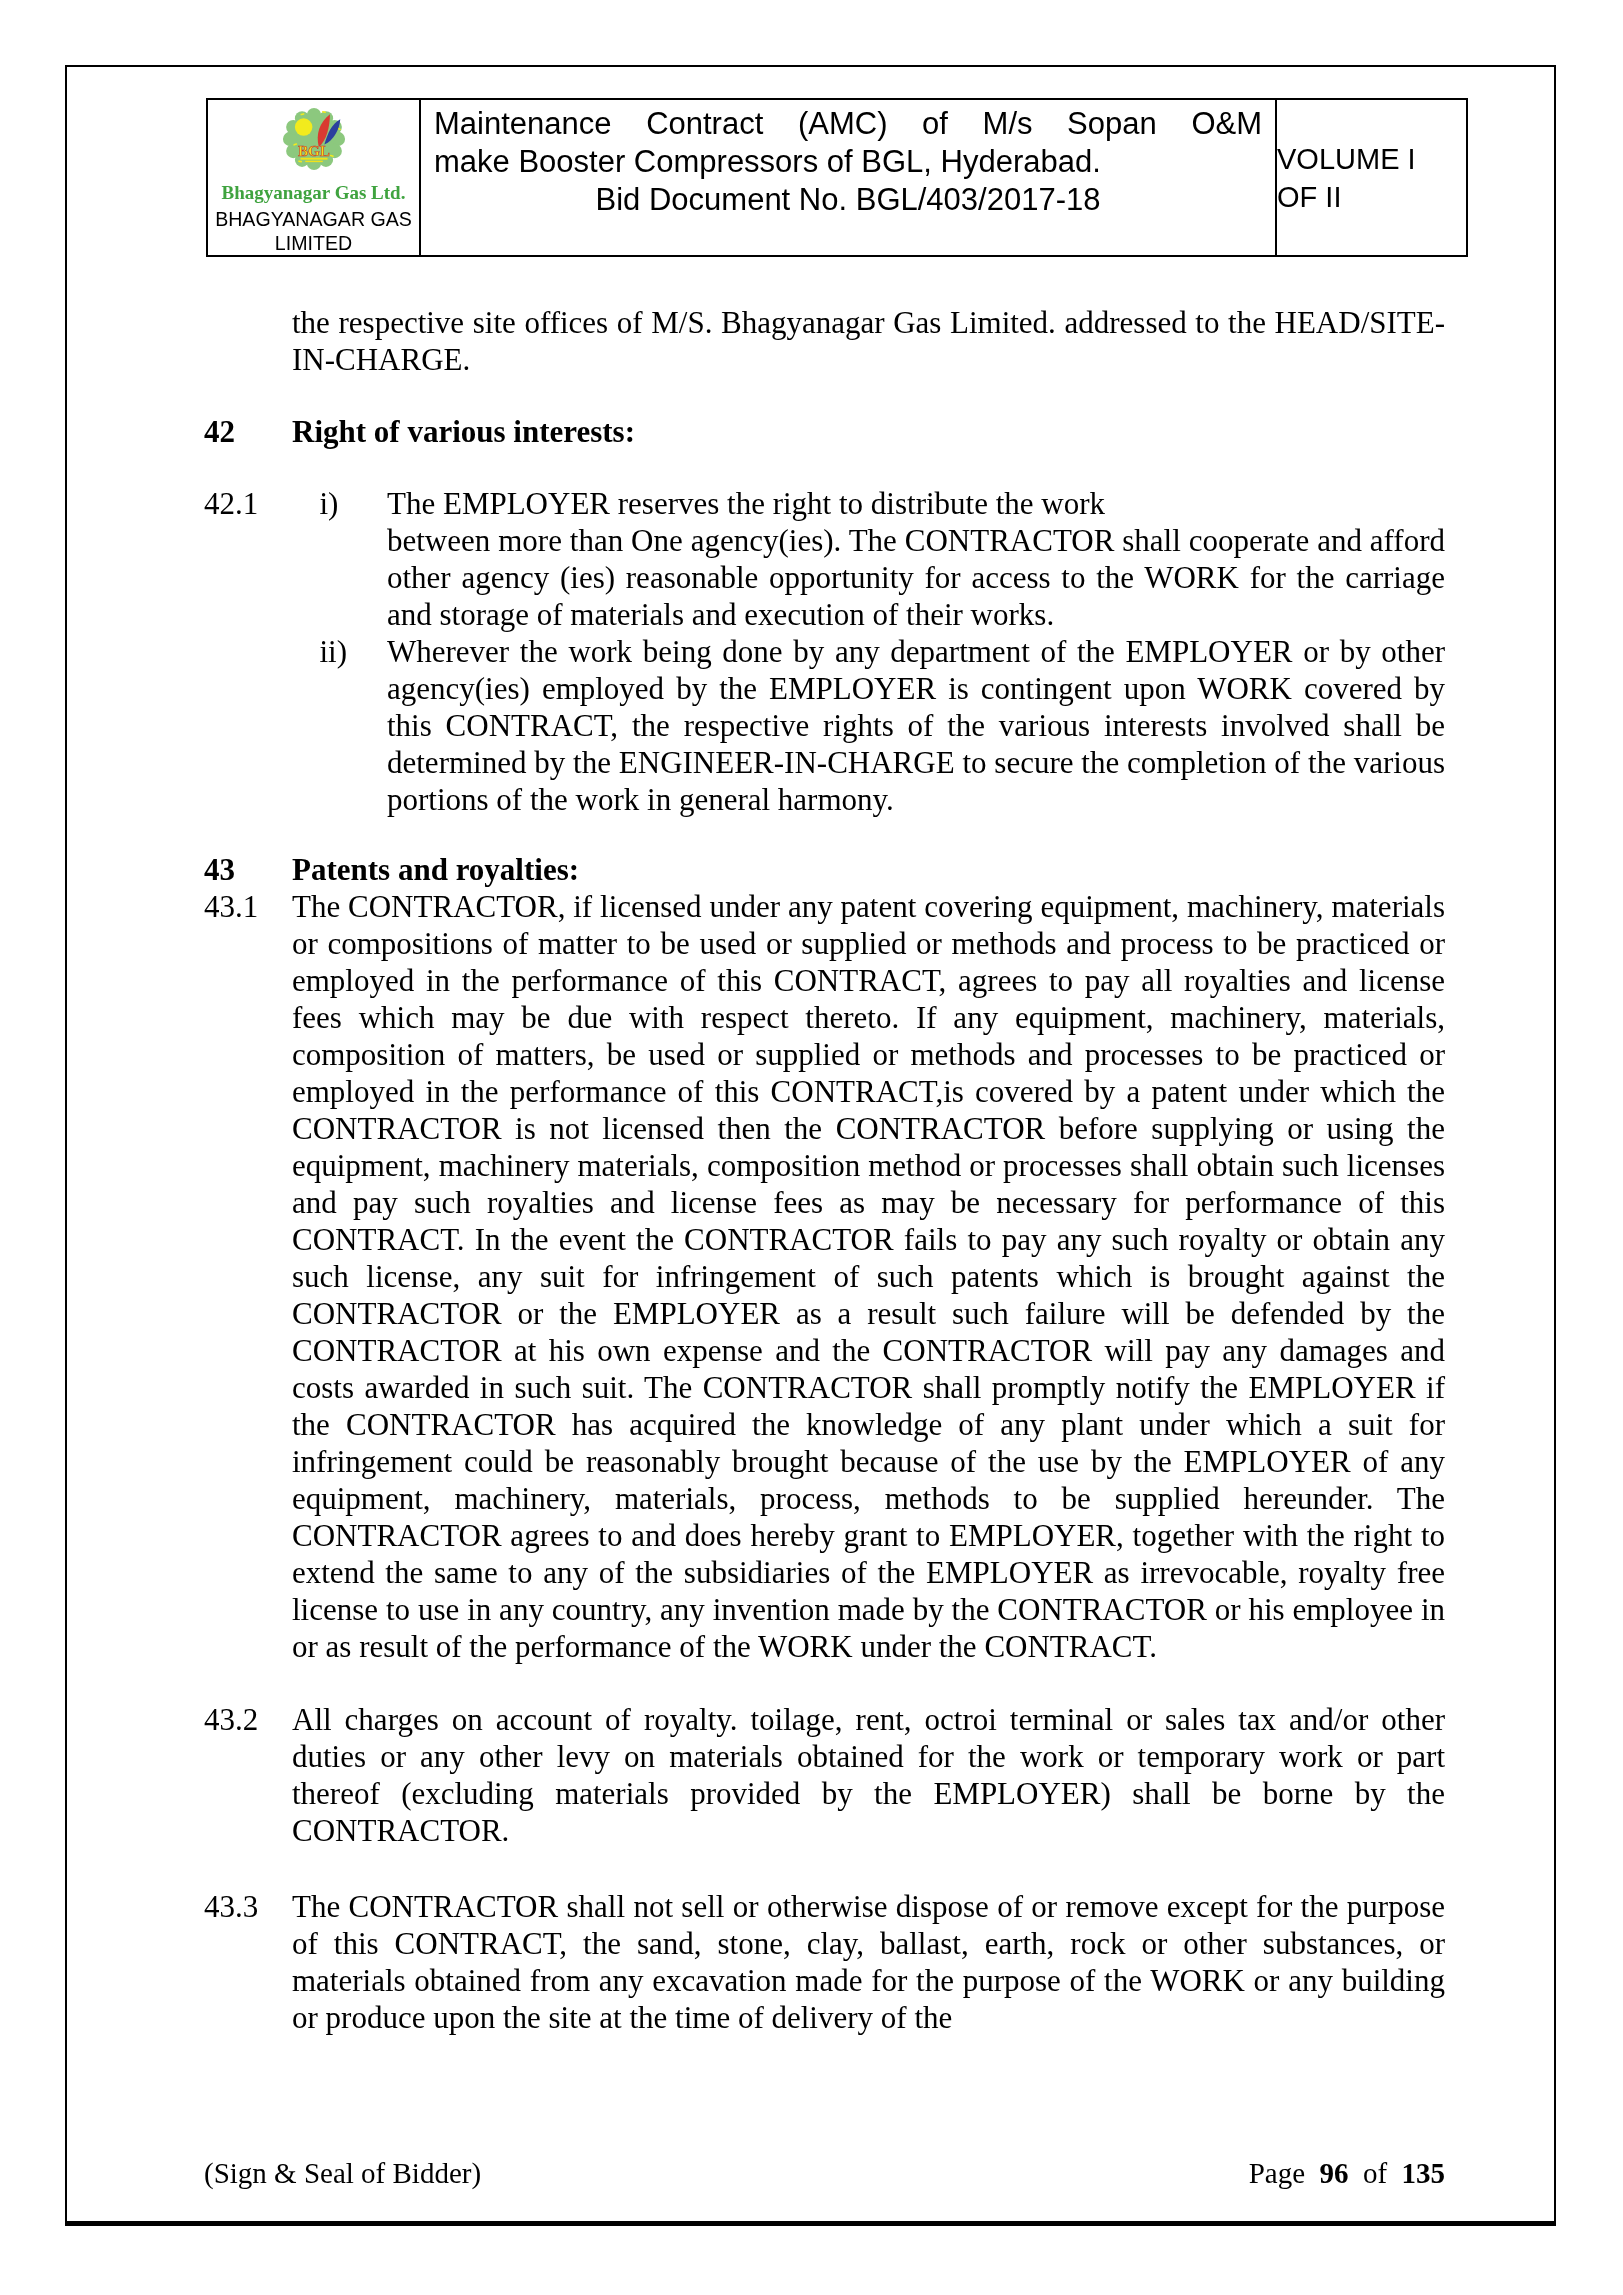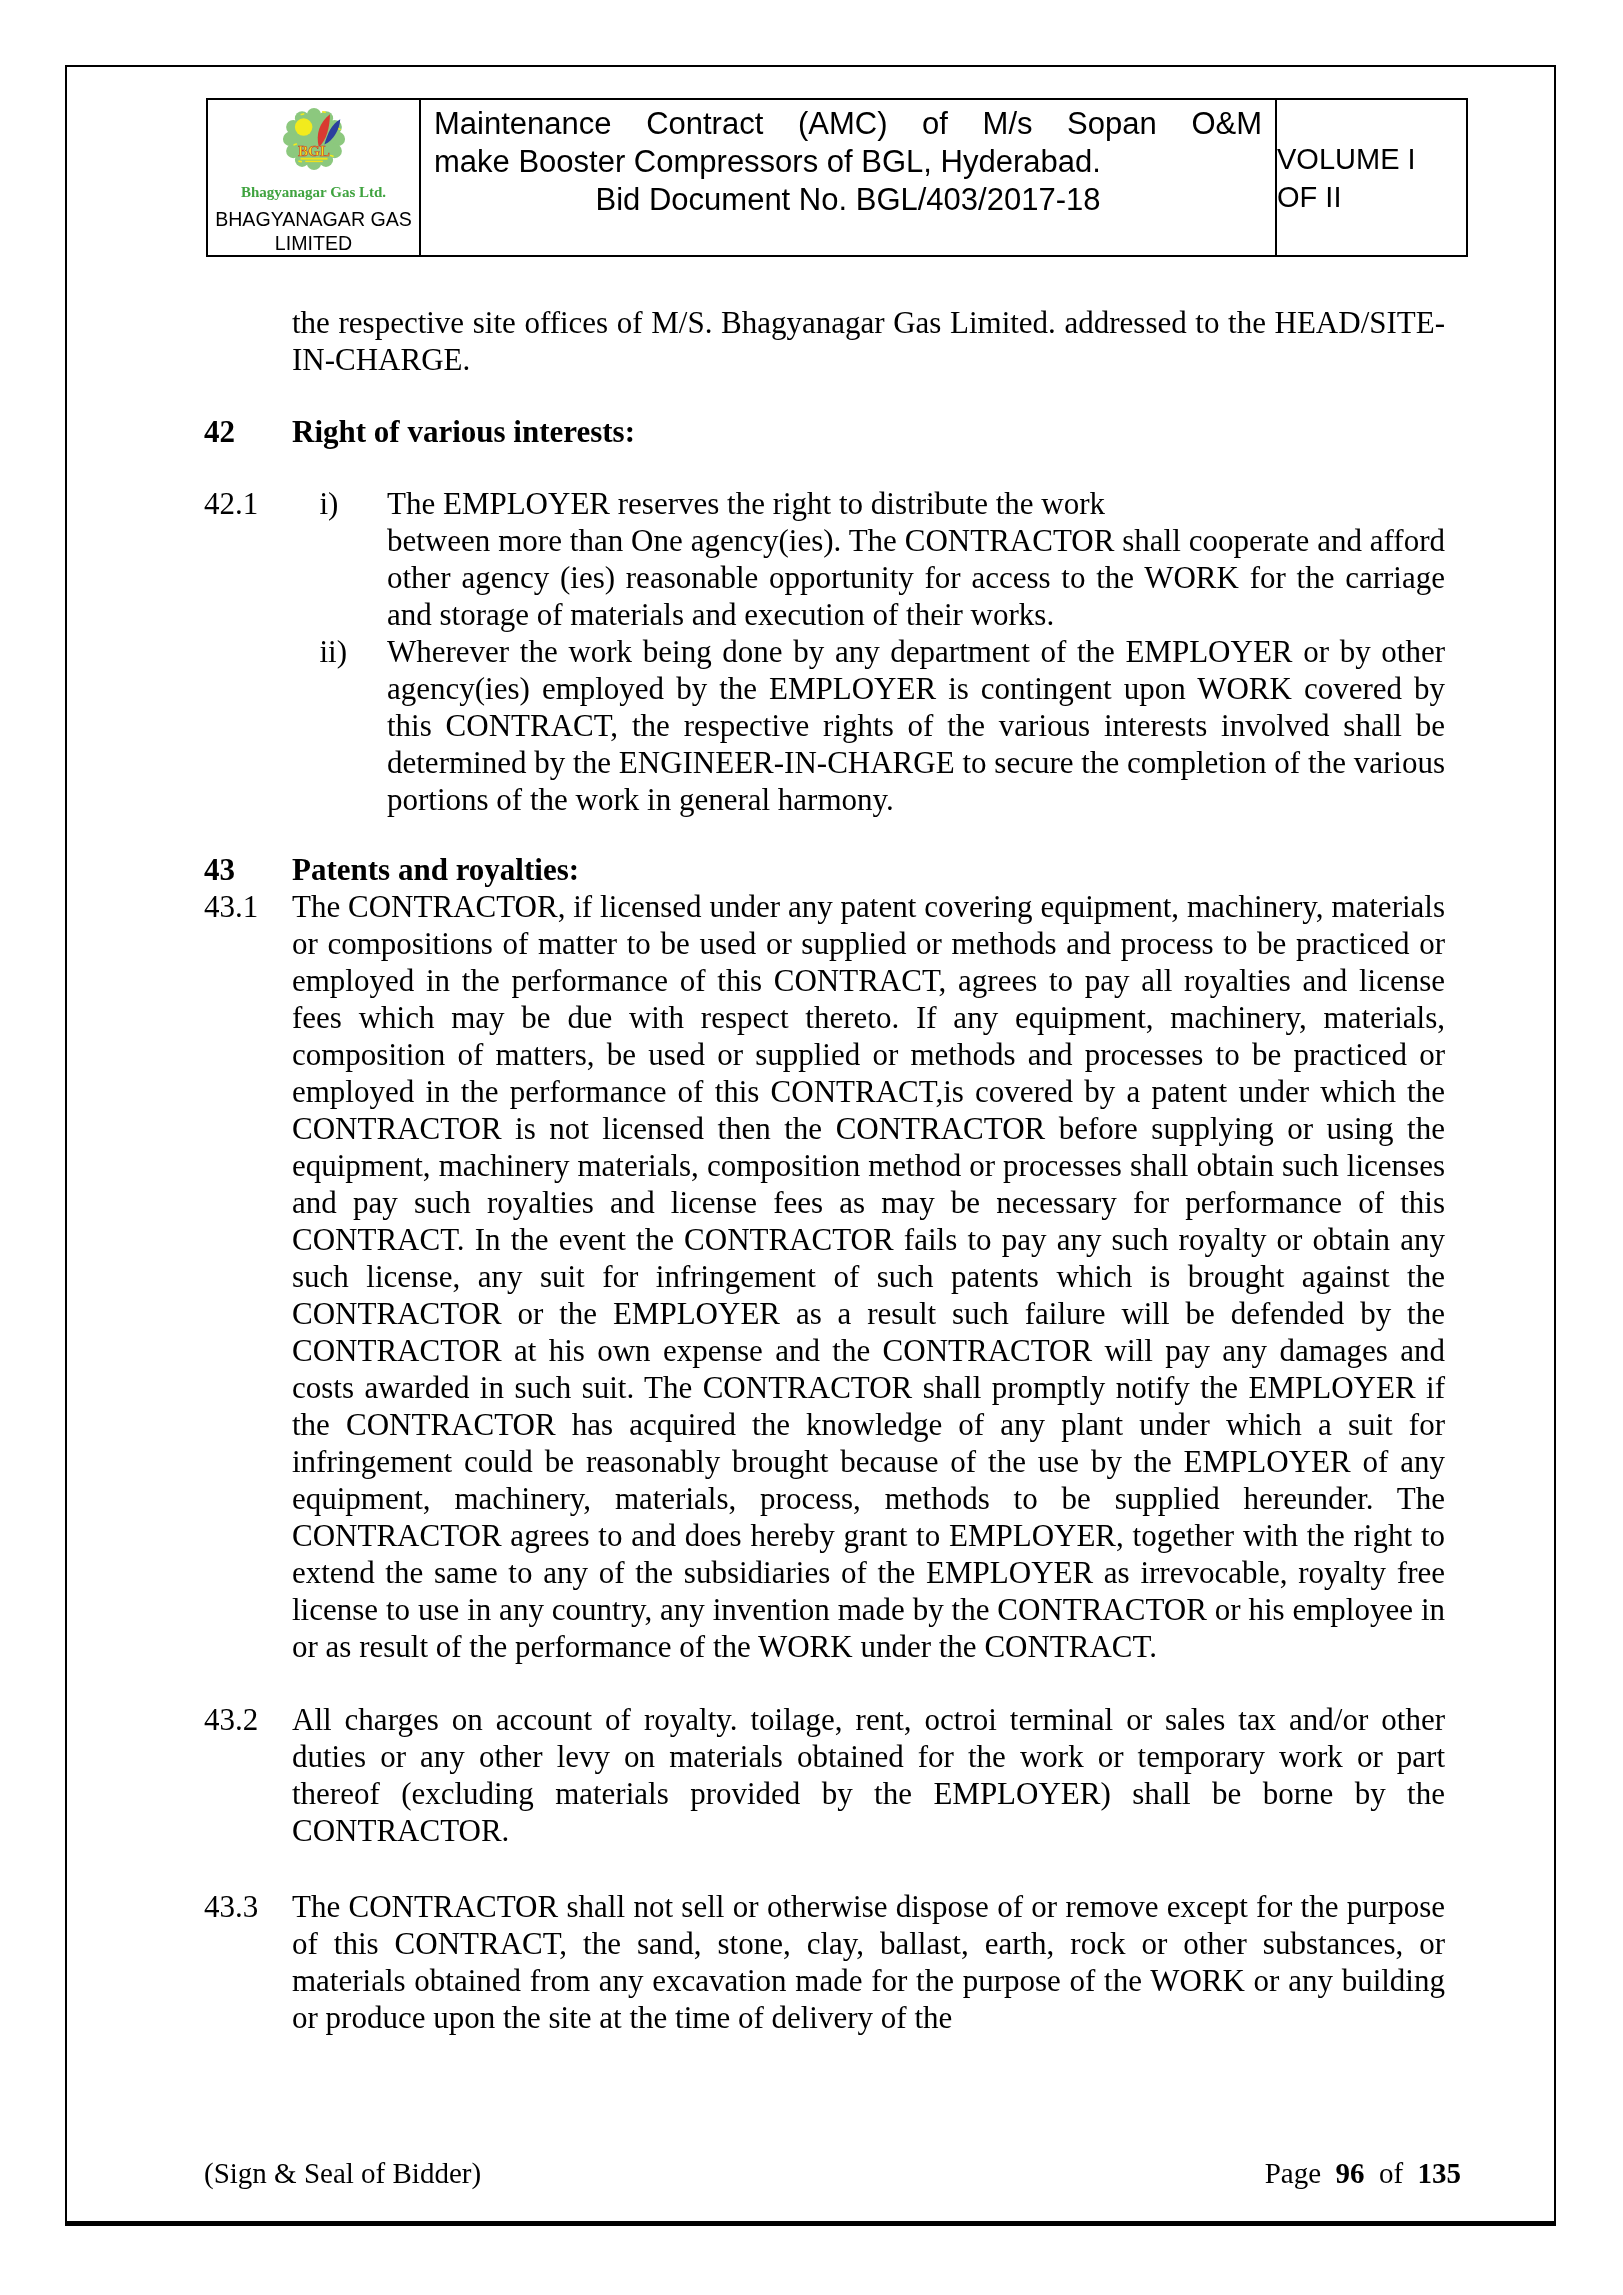--- a/index.html
+++ b/index.html
@@ -29,21 +29,21 @@
   .cell{box-sizing:border-box;}
   .cell + .cell{border-left:2.6px solid #000;}
   .logo-cell{
     width:211px;flex:none;
     display:flex;flex-direction:column;align-items:center;justify-content:flex-start;
     padding-top:3.9px;
     border-radius:19px;
   }
   .logo-small-name{
     font-family:"Liberation Serif", serif;
-    font-weight:bold;font-size:15px;line-height:17px;
+    font-weight:bold;font-size:19px;line-height:17px;
     color:#3fa33f;white-space:nowrap;
   }
   .logo-big-name{
     margin-top:6.5px;
     font-family:"Liberation Sans", sans-serif;
     font-size:19.6px;line-height:24px;text-align:center;
     color:#000;
   }
   .title-cell{
     flex:1;
@@ -73,21 +73,21 @@
   .bold{font-weight:bold;}
   .mt-blank{margin-top:35px;}
   .mt-half{margin-top:33px;}
   .mt-blank2{margin-top:36px;}
   .mt-blank3{margin-top:39px;}
   .li{display:flex;}
   .li-label{width:95px;flex:none;padding-left:27.5px;box-sizing:border-box;}
   .li-text{flex:1;}
   
   .footer{
-    position:absolute;left:137px;right:93px;bottom:31px;
+    position:absolute;left:137px;right:109px;bottom:31px;
     display:flex;justify-content:space-between;align-items:baseline;
     font-size:29px;line-height:34px;
   }
   .page-counter span{margin-left:7.2px;}
   .page-counter span:first-child{margin-left:0;}
 </style>
 </head>
 <body>
 
 <div class="page">

